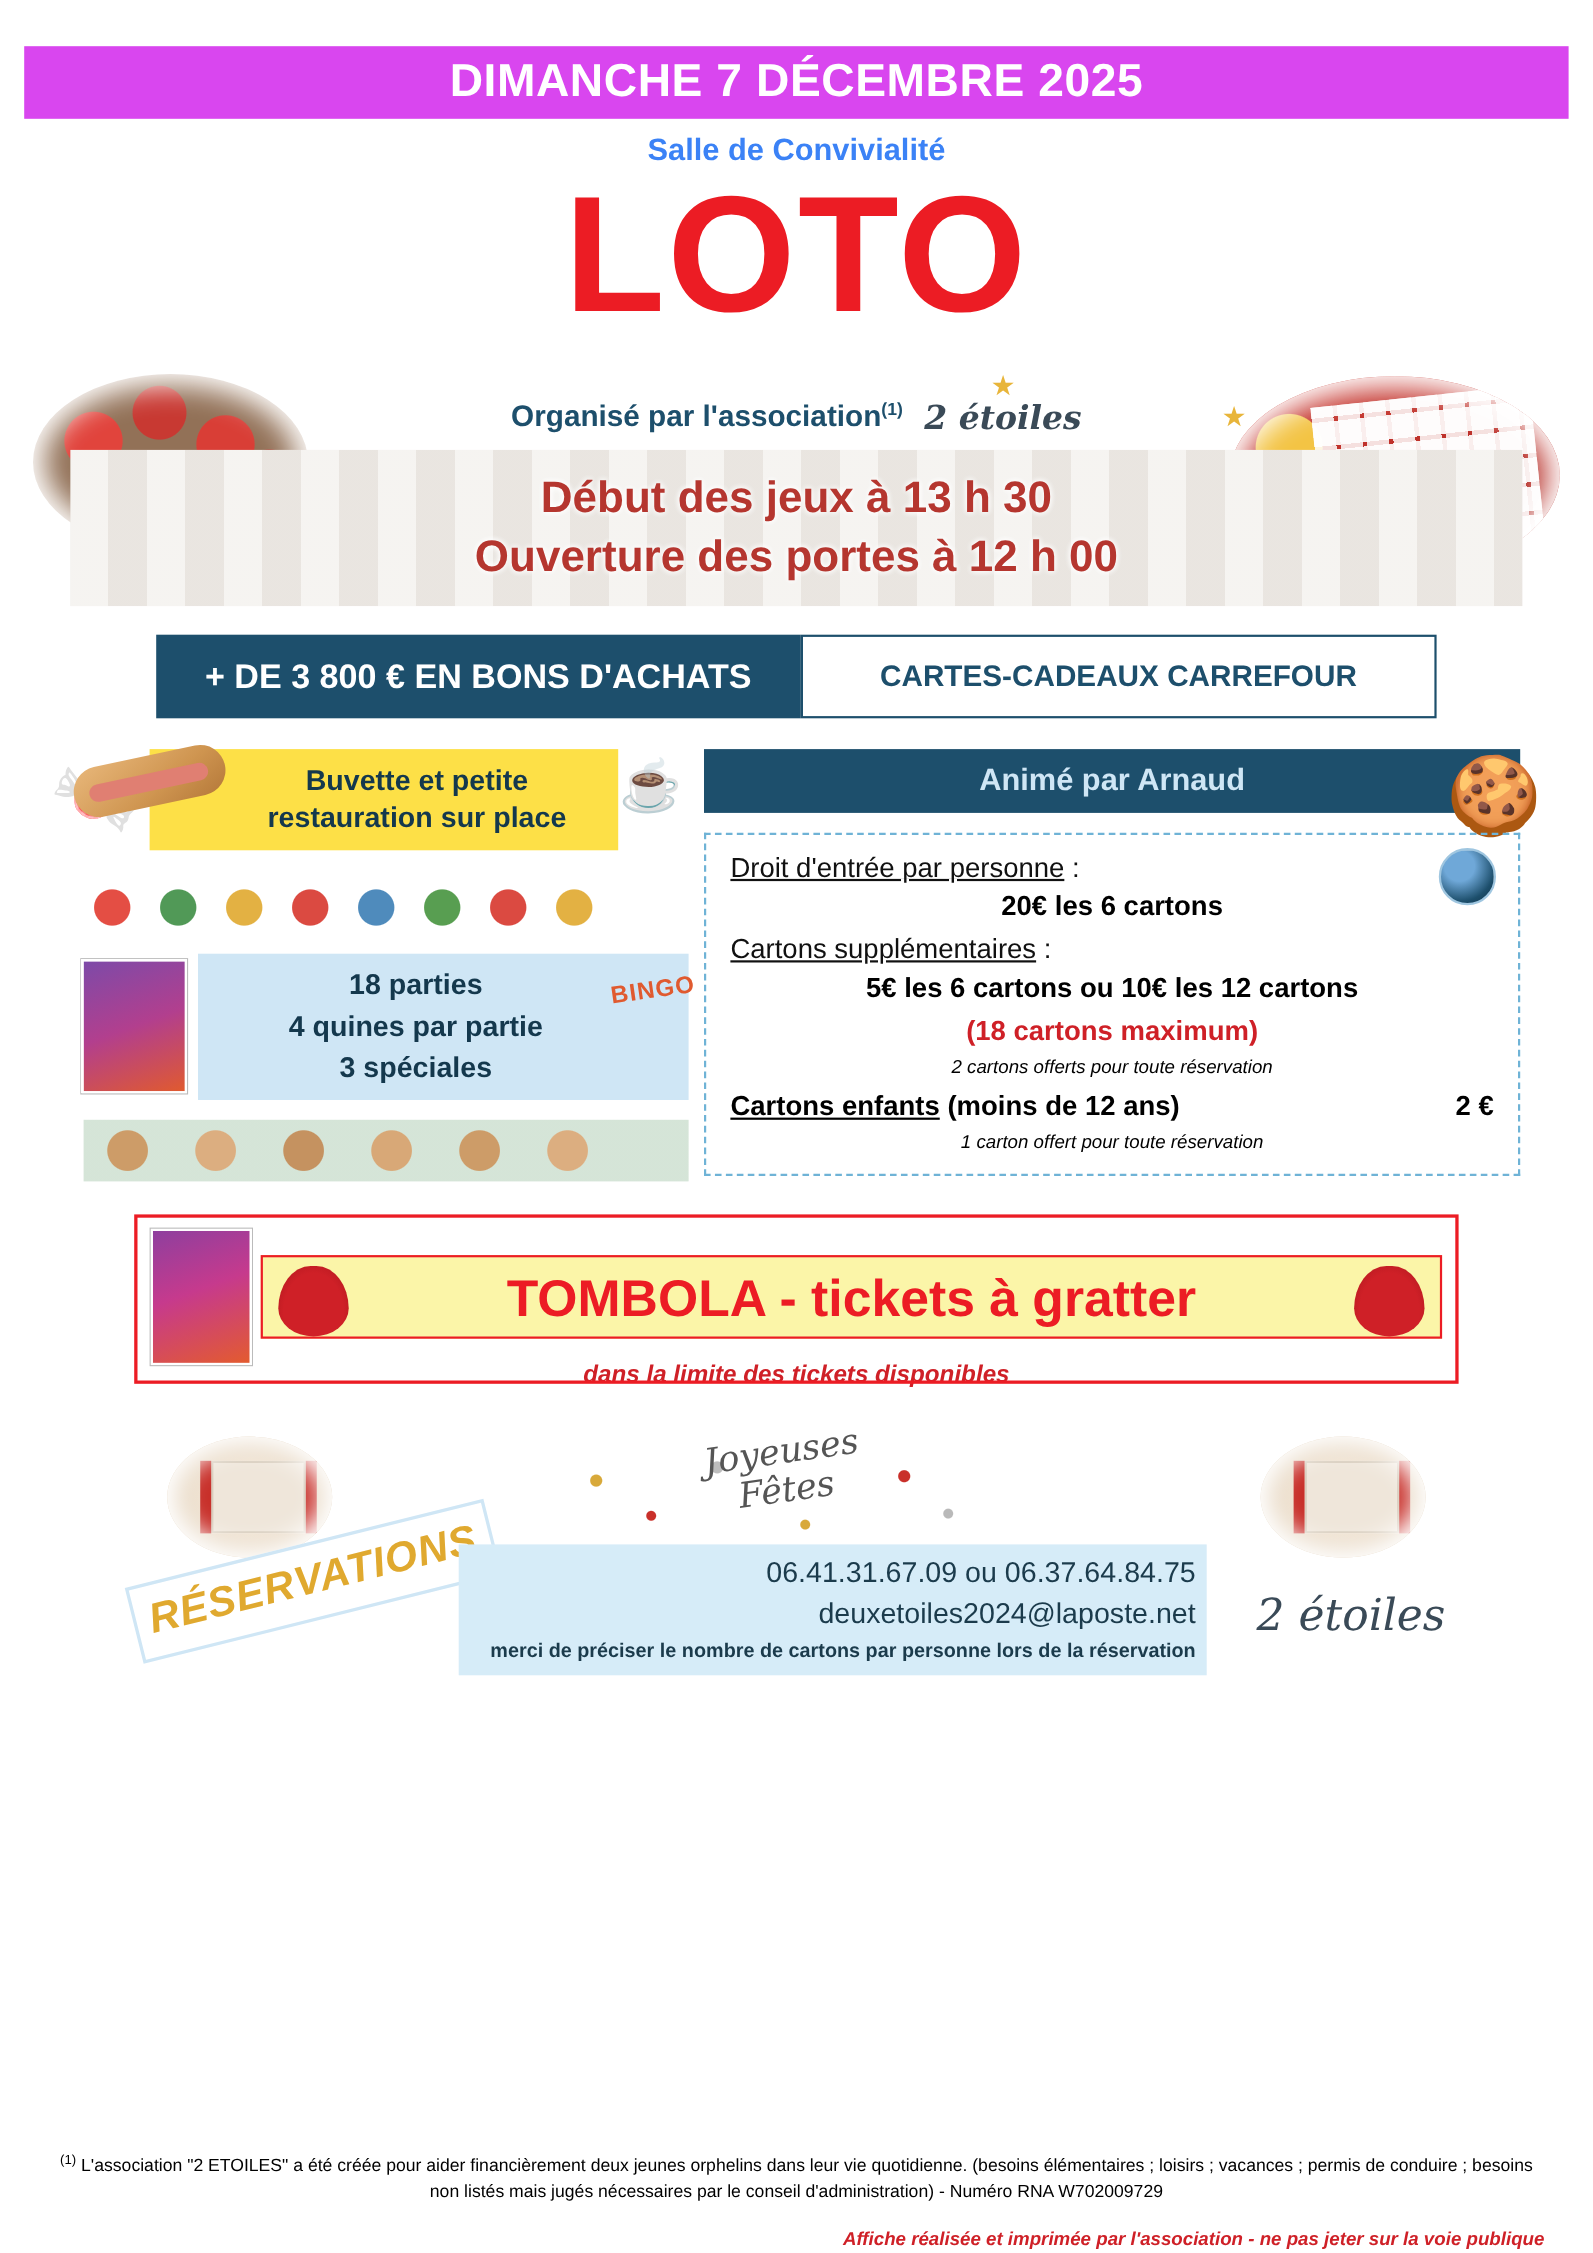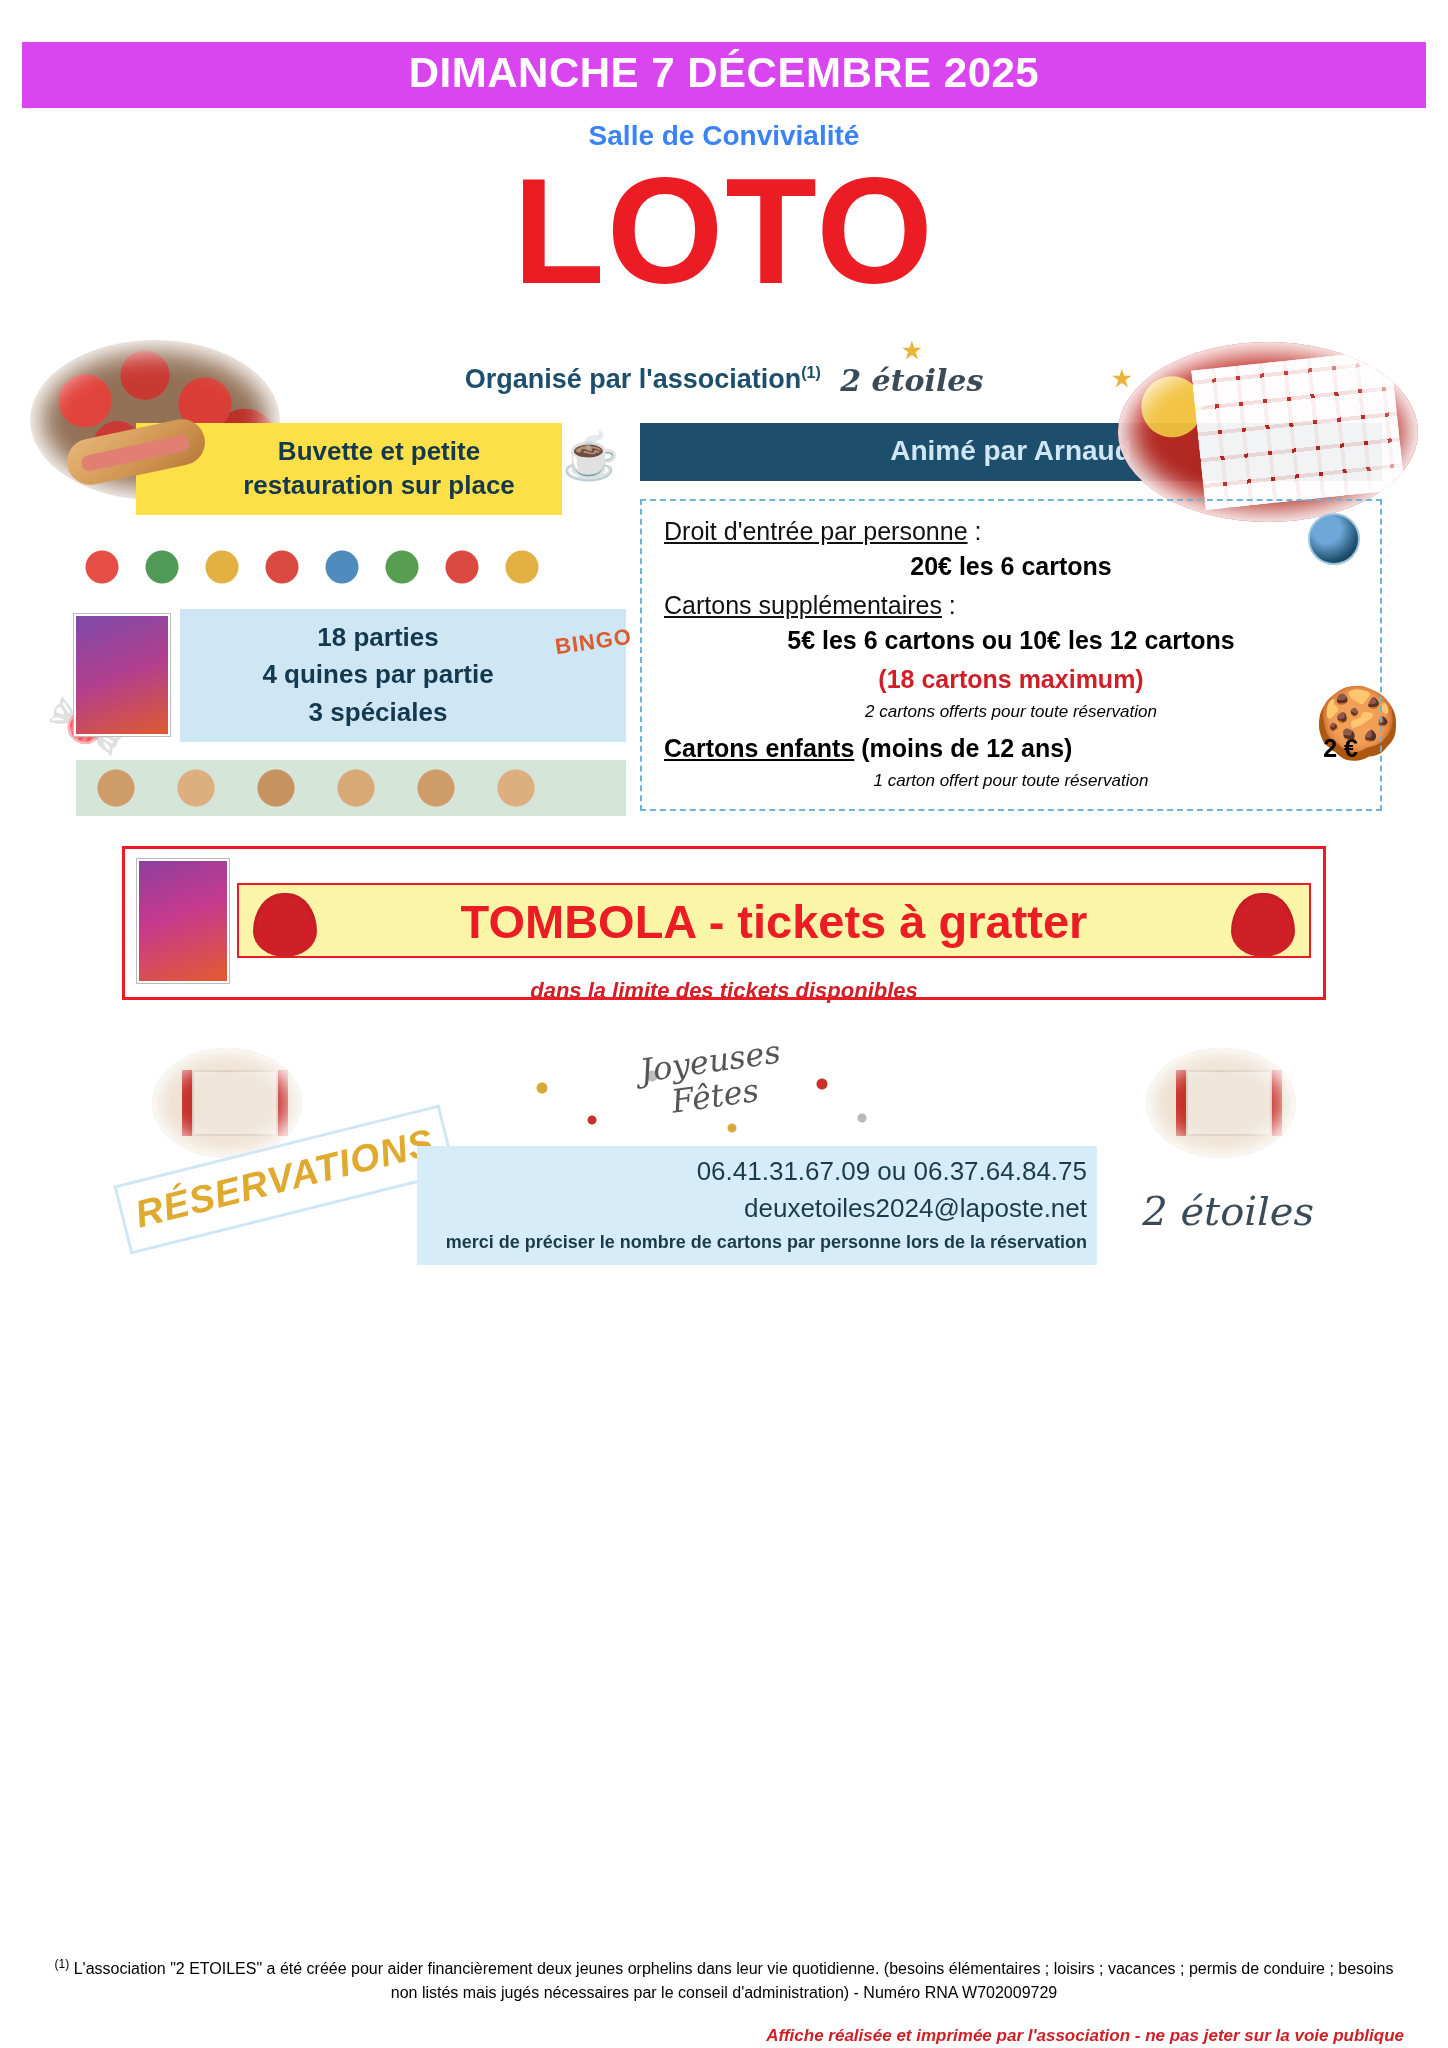--- a/index.html
+++ b/index.html
@@ -537,21 +537,29 @@
   <div class="organised">
     <span>Organisé par l'association</span><span class="sup">(1)</span>
     <span class="logo-2et">2 étoiles</span>
     <span class="star" style="left:880px; top:-22px;">★</span>
     <span class="star" style="left:1090px; top:6px;">★</span>
   </div>
 
   <div class="candy">🍬</div>
   <div class="ginger">🍪</div>
 
-
+  <div class="times">
+    <div class="times-line">Début des jeux à 13 h 30</div>
+    <div class="times-line">Ouverture des portes à 12 h 00</div>
+  </div>
+
+  <div class="prizes">
+    <div class="prize-left">+ DE 3 800 € EN BONS D'ACHATS</div>
+    <div class="prize-right">CARTES-CADEAUX CARREFOUR</div>
+  </div>
 
   <div class="mid">
 
     <div class="mid-left">
       <div class="baguette"></div>
       <div class="buvette">Buvette et petite restauration sur place</div>
       <div class="coffee">☕</div>
 
       <div class="kids-strip"></div>
 

